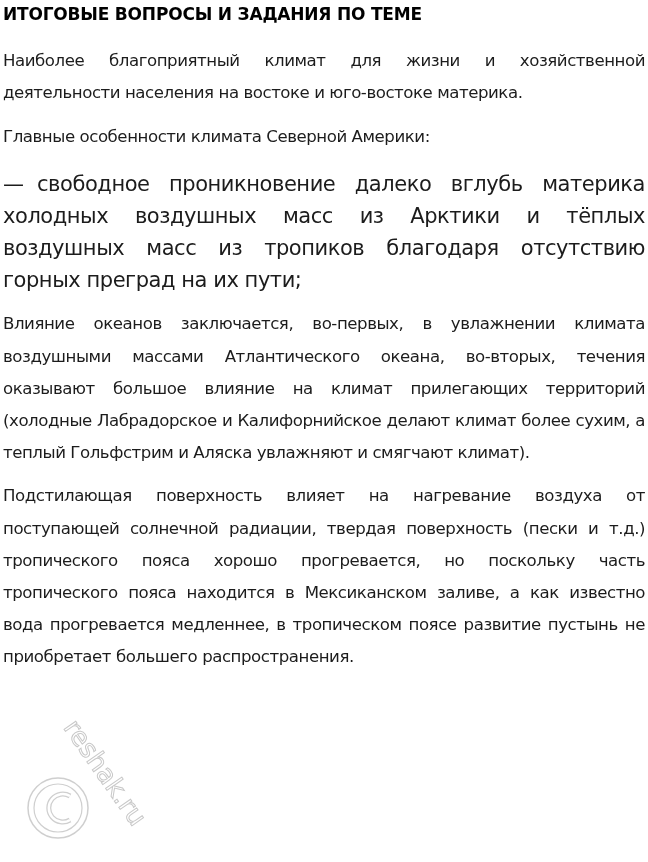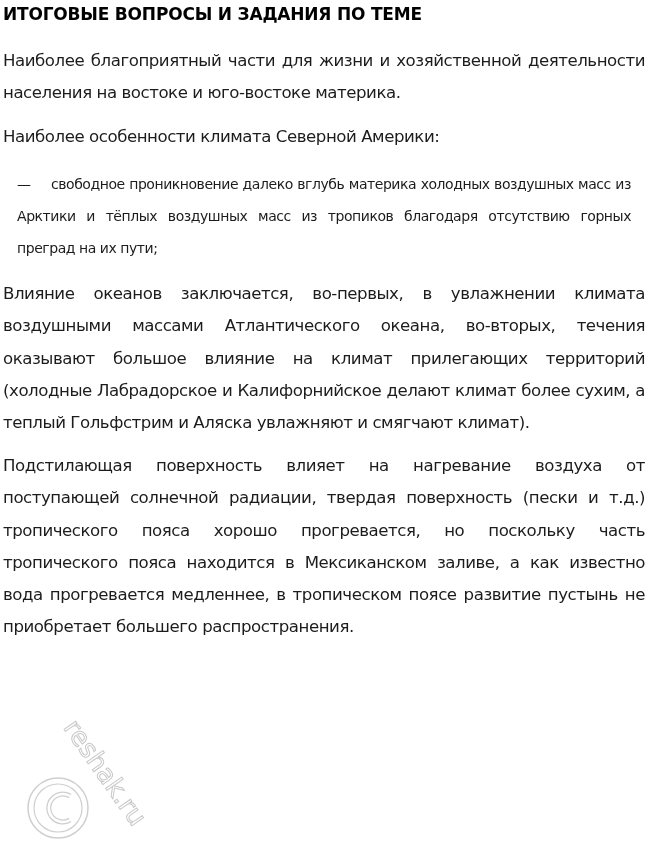--- a/index.html
+++ b/index.html
@@ -49,25 +49,25 @@
       text-align: justify;
       text-align-last: left;
       margin: 0;
       color: #1c1c1c;
       letter-spacing: -0.45px;
     }
     .p1 { margin-top: 14px; }
     .p2 { margin-top: 12px; }
     .list { margin-top: 14px; }
     .list-item {
-      font-size: 14px;
+      font-size: 21px;
       line-height: 32.2px;
       text-align: justify;
       text-align-last: left;
-      margin: 14px;
+      margin: 0;
       color: #1c1c1c;
       letter-spacing: -0.45px;
     }
     .dash {
       display: inline-block;
       width: 34px;
     }
     .p3 { margin-top: 12px; }
     .p4 { margin-top: 11px; }
     .watermark {
@@ -79,23 +79,23 @@
       pointer-events: none;
     }
   </style>
 </head>
 <body>
 
 <div class="page">
   <h1 class="title">ИТОГОВЫЕ ВОПРОСЫ И ЗАДАНИЯ ПО ТЕМЕ</h1>
 
 
-  <p class="para p1">Наиболее благоприятный части для жизни и хозяйственной деятельности населения на востоке и юго-востоке материка.</p>
+  <p class="para p1">Наиболее благоприятный климат для жизни и хозяйственной деятельности населения на востоке и юго-востоке материка.</p>
 
-  <p class="para p2">Наиболее особенности климата Северной Америки:</p>
+  <p class="para p2">Главные особенности климата Северной Америки:</p>
 
   <div class="list">
     <p class="list-item"><span class="dash">—</span><span>свободное проникновение далеко вглубь материка холодных воздушных масс из Арктики и тёплых воздушных масс из тропиков благодаря отсутствию горных преград на их пути;</span></p>
   </div>
 
   <p class="para p3">Влияние океанов заключается, во-первых, в увлажнении климата воздушными массами Атлантического океана, во-вторых, течения оказывают большое влияние на климат прилегающих территорий (холодные Лабрадорское и Калифорнийское делают климат более сухим, а теплый Гольфстрим и Аляска увлажняют и смягчают климат).</p>
 
   <p class="para p4">Подстилающая поверхность влияет на нагревание воздуха от поступающей солнечной радиации, твердая поверхность (пески и т.д.) тропического пояса хорошо прогревается, но поскольку часть тропического пояса находится в Мексиканском заливе, а как известно вода прогревается медленнее, в тропическом поясе развитие пустынь не приобретает большего распространения.</p>
 </div>
 

